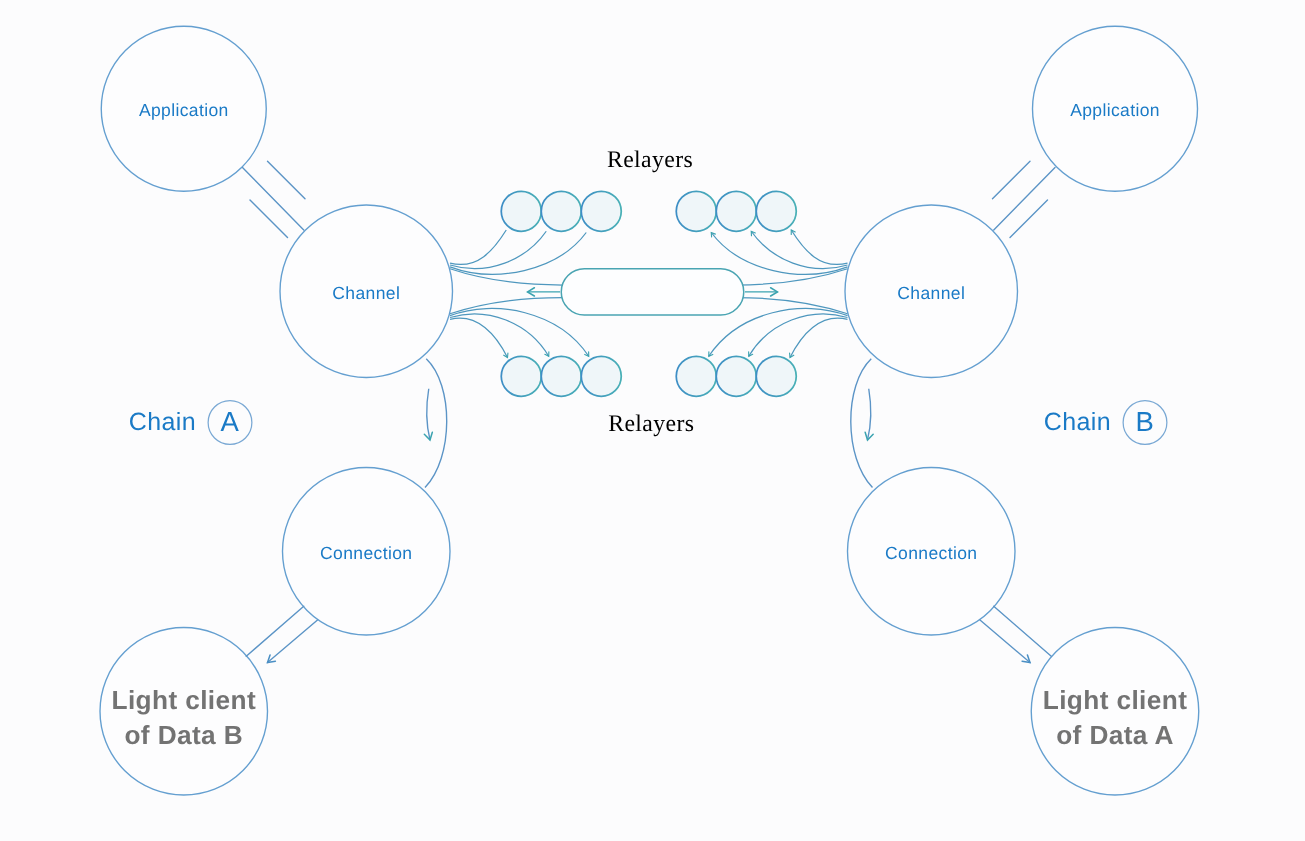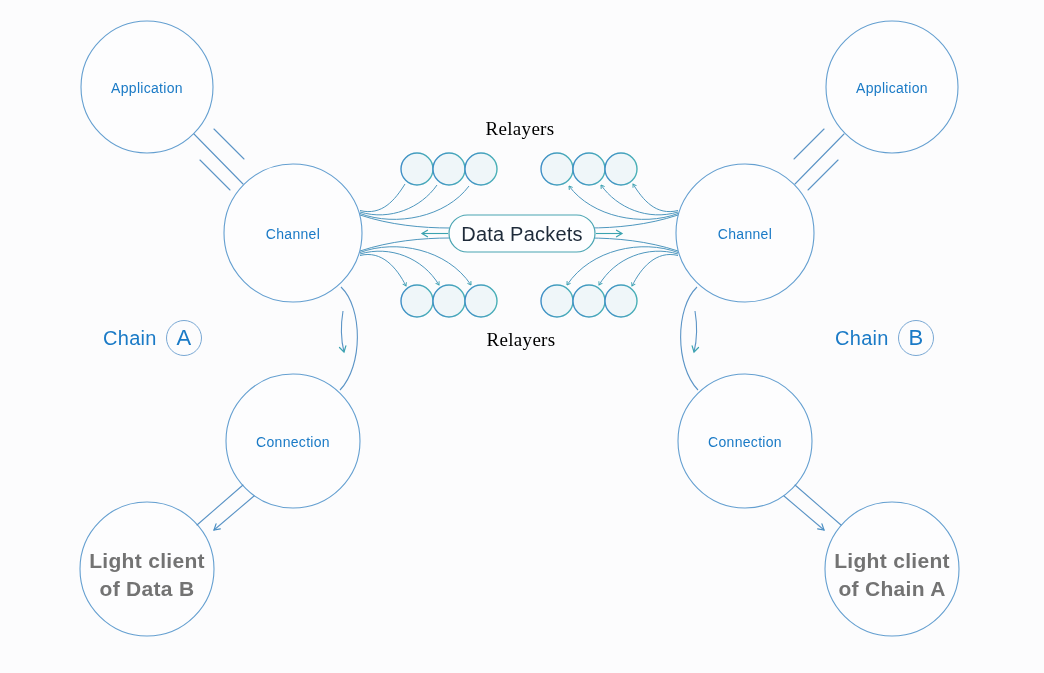--- a/index.html
+++ b/index.html
@@ -198,26 +198,25 @@
   <div class="lbl lc-label" style="left:147px; top:575px;">
     <span>Light client</span><br>
     <span>of Data B</span>
   </div>
 
   <div class="lbl node-label" style="left:892px; top:88px;">Application</div>
   <div class="lbl node-label" style="left:745px; top:234px;">Channel</div>
   <div class="lbl node-label" style="left:745px; top:442px;">Connection</div>
   <div class="lbl lc-label" style="left:892px; top:575px;">
     <span>Light client</span><br>
-    <span>of Chain A</span>
+    <span>of Data A</span>
   </div>
 
   <div class="lbl dark-label" style="left:520px; top:129px;">Relayers</div>
   <div class="lbl dark-label" style="left:521px; top:340px;">Relayers</div>
-  <div class="lbl pill-label" style="left:522px; top:234px;">Data Packets</div>
 
   <div class="chain-label" style="left:103px; top:320px;">
     <span class="chain-name">Chain</span>
     <span class="chain-letter">A</span>
   </div>
   <div class="chain-label" style="left:835px; top:320px;">
     <span class="chain-name">Chain</span>
     <span class="chain-letter">B</span>
   </div>
 

